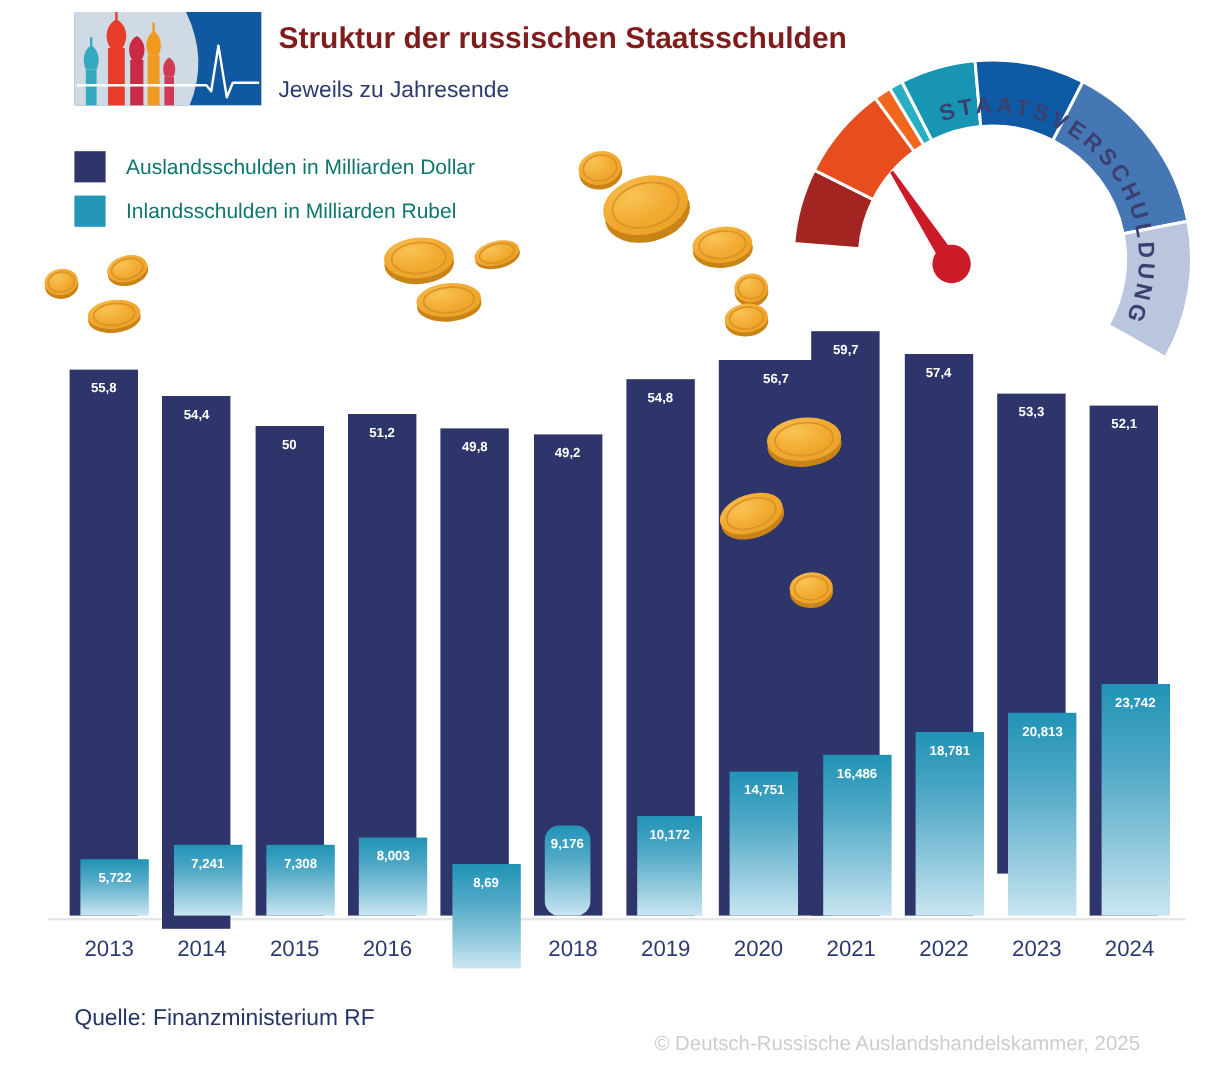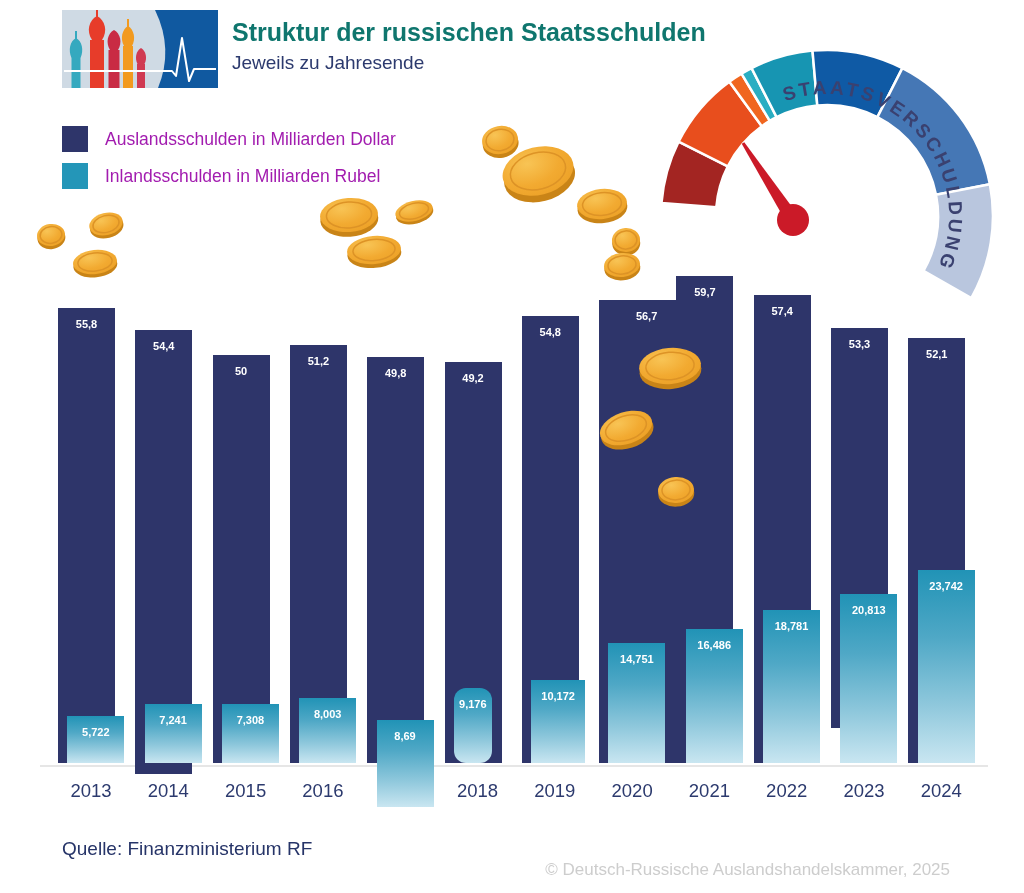--- a/index.html
+++ b/index.html
@@ -1,29 +1,29 @@
 <!DOCTYPE html>
 <html><head>
 <meta charset="utf-8">
 <style>
   html,body{margin:0;padding:0;background:#fff;}
   .page{position:relative;width:1024px;height:893px;background:#ffffff;overflow:hidden;
         font-family:"Liberation Sans",sans-serif;}
   
   .logo{position:absolute;left:62px;top:10px;}
   .titles{position:absolute;left:232px;top:18px;}
-  .titles h1{margin:0;font-size:25px;line-height:1.15;font-weight:700;color:#0f766e;}
-  .subtitle{margin-top:5px;font-size:19px;color:#2c3a6e;}
+  .titles h1{margin:0;font-size:25px;line-height:1.15;font-weight:700;color:#7f1d1d;}
+  .subtitle{margin-top:18px;font-size:19px;color:#2c3a6e;}
   
   .legend{position:absolute;left:62px;top:126px;}
   .legend-row{display:flex;align-items:center;margin-bottom:11px;}
   .swatch{width:26px;height:26px;margin-right:17px;flex:0 0 auto;}
   .swatch.navy{background:#2e356a;}
   .swatch.teal{background:#2496b8;}
-  .legend-row span.lbl{font-size:17.5px;color:#a21caf;}
+  .legend-row span.lbl{font-size:17.5px;color:#0f766e;}
   
   .gauge{position:absolute;left:636px;top:28px;pointer-events:none;z-index:2;}
   .gauge-label-text{font-size:19px;font-weight:600;letter-spacing:3px;fill:#3a4170;}
   
   #chart{position:absolute;left:0;top:0;width:1024px;height:893px;z-index:1;}
   .bar{position:absolute;}
   .bar-navy{background:#2e356a;z-index:1;}
   .bar-teal{background:linear-gradient(180deg,#2193b6 0%,#4fa8c6 35%,#8fc8dc 70%,#c9e6f1 100%);z-index:2;}
   .bar .val{position:absolute;top:10px;left:0;right:0;text-align:center;color:#fff;
             font-weight:700;font-size:11px;}

